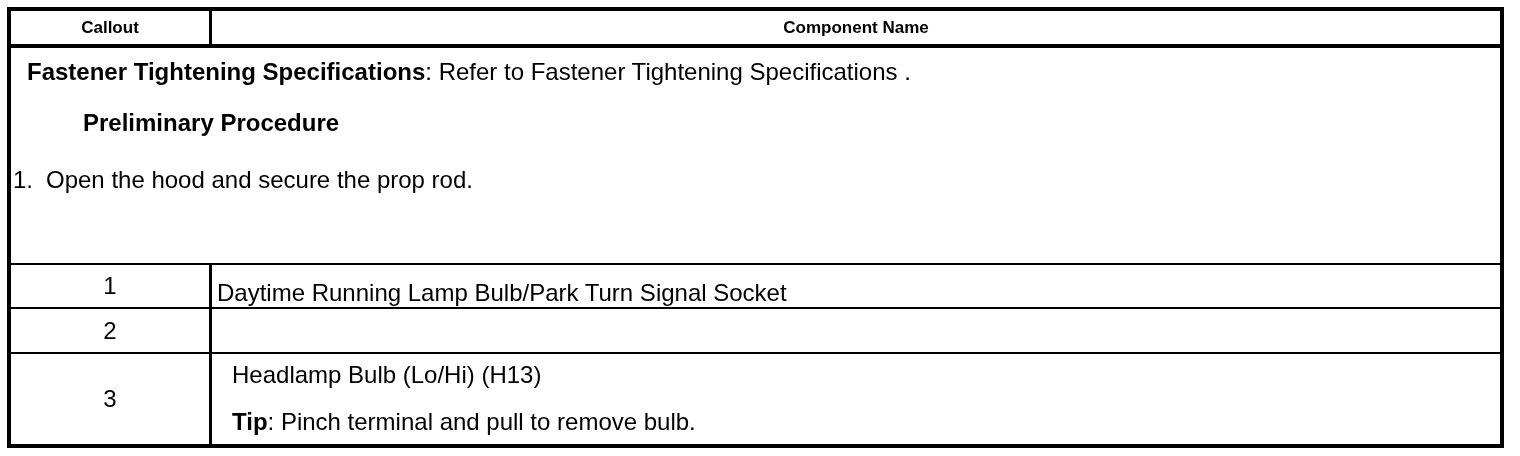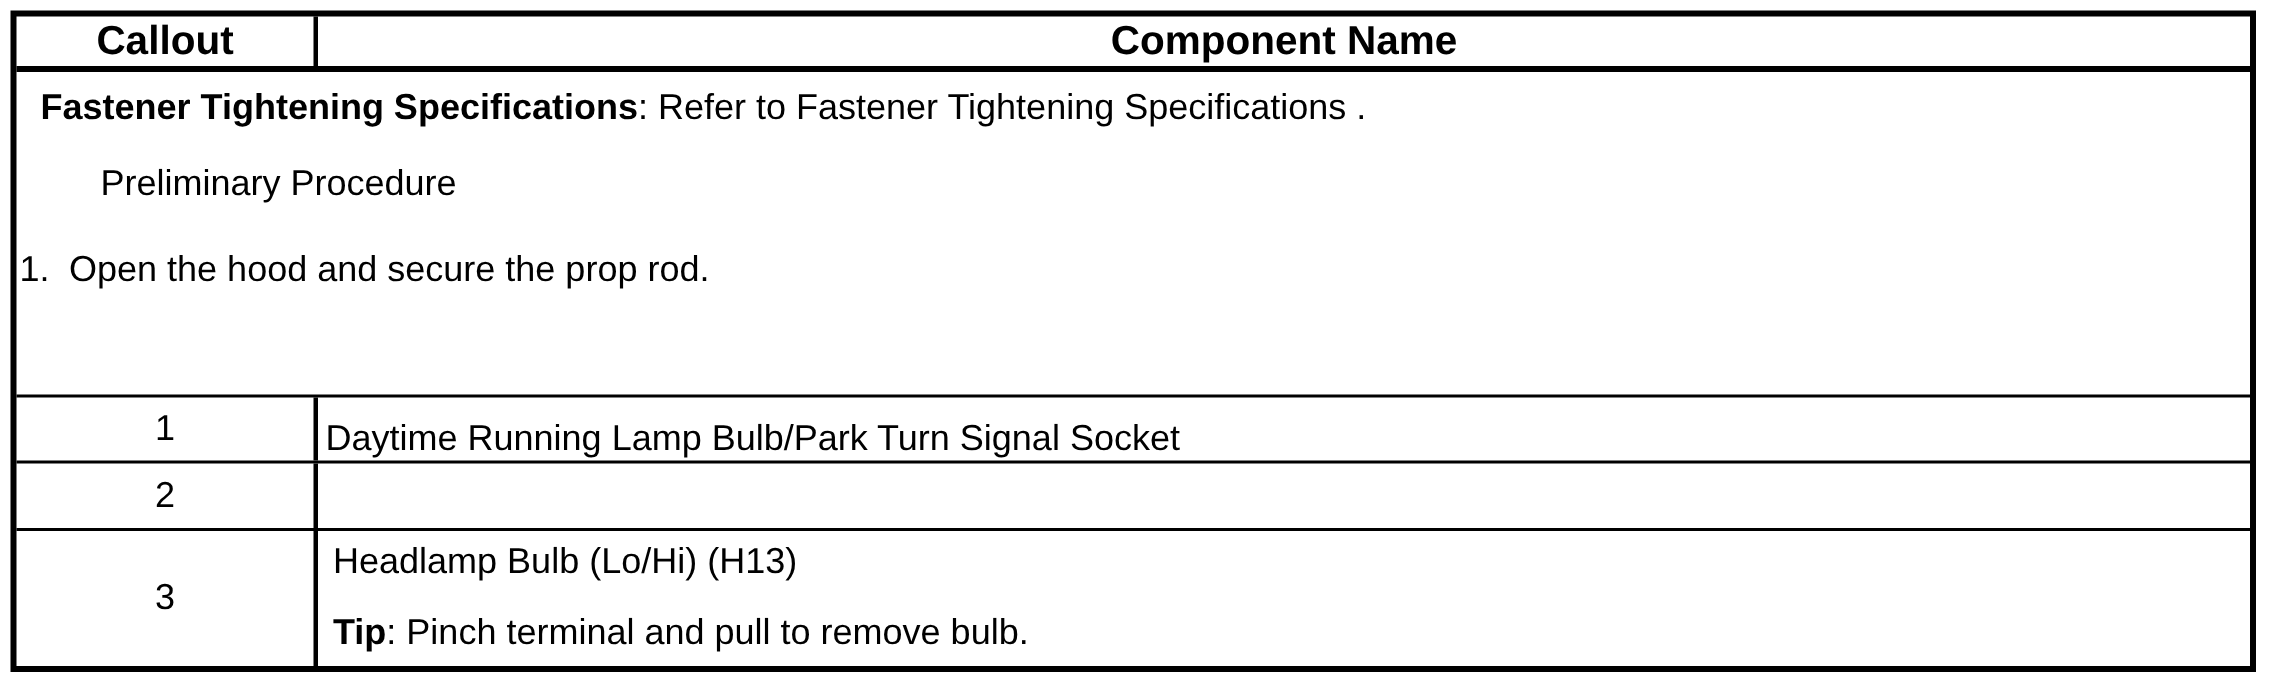--- a/index.html
+++ b/index.html
@@ -43,42 +43,42 @@
     display: flex;
     align-items: center;
     justify-content: center;
   }
   .comp-col {
     flex: 1;
     min-width: 0;
   }
   .hcell {
     font-weight: bold;
-    font-size: 27px;
+    font-size: 17px;
     display: flex;
     align-items: center;
     justify-content: center;
   }
   
   .intro-row {
     height: 215px;
     flex: none;
     box-sizing: border-box;
     font-size: 24px;
     line-height: 30px;
     overflow: hidden;
   }
   .spec-line {
     margin: 9px 0 0 0;
     padding-left: 16px;
   }
   .prelim {
     margin: 21px 0 0 0;
-    padding-left: 56px;
-    font-weight: normal;
+    padding-left: 72px;
+    font-weight: bold;
   }
   .steps {
     margin-top: 26px;
   }
   .step {
     padding-left: 2px;
     line-height: 31px;
     white-space: nowrap;
   }
   .step-num {
@@ -104,21 +104,21 @@
     font-size: 24px;
   }
   .cell-component {
     display: flex;
     align-items: flex-end;
     padding-left: 5px;
     box-sizing: border-box;
   }
   .cell-component-multi {
     display: block;
-    padding-left: 10px;
+    padding-left: 20px;
     padding-top: 6px;
     box-sizing: border-box;
     line-height: 30px;
   }
   .cell-component-multi p {
     margin: 0;
   }
   .cell-component-multi .tip-line {
     margin-top: 17px;
   }

